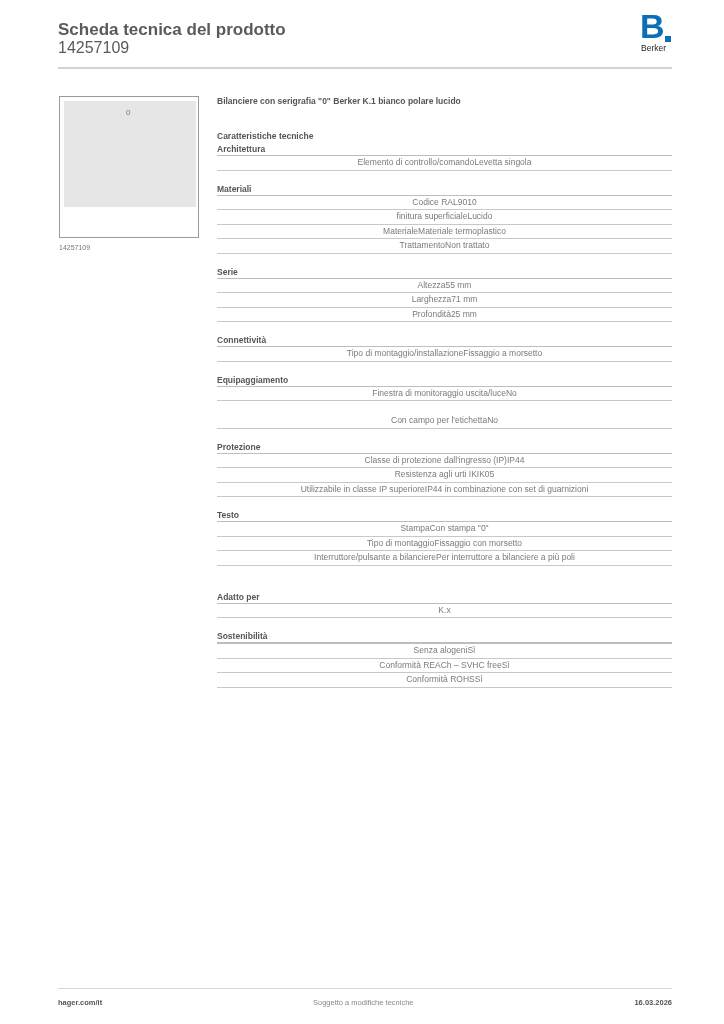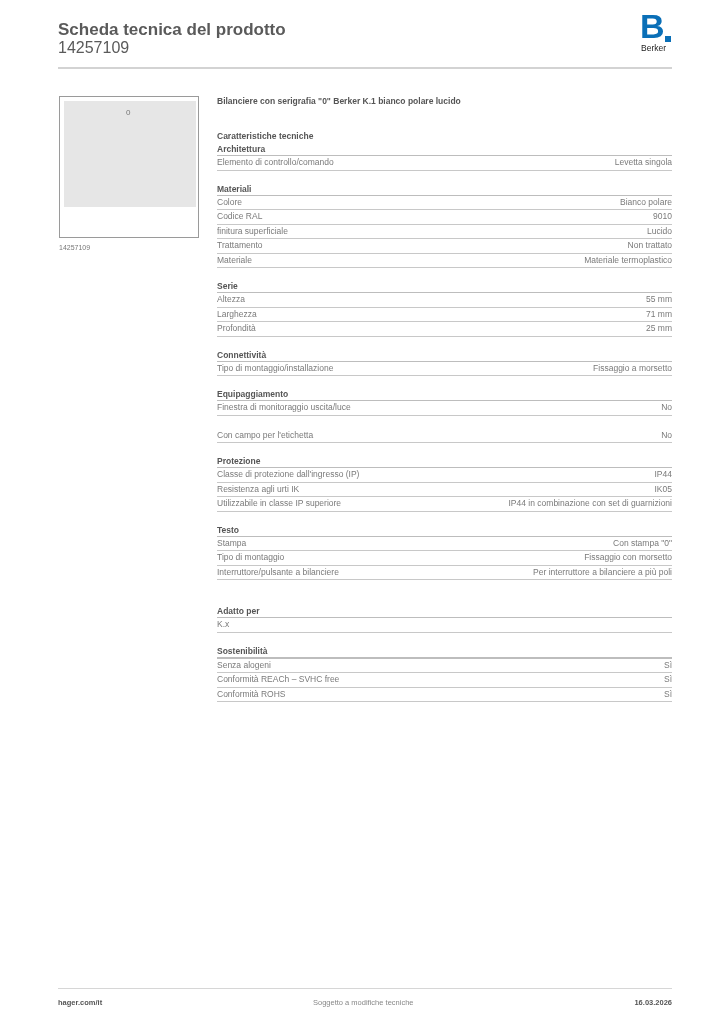--- a/index.html
+++ b/index.html
@@ -14,21 +14,21 @@
   .logo-text { position: absolute; left: 1px; top: 28px; font-size: 8.5px; font-weight: normal; color: #222; }
   .img-box { position: absolute; left: 59px; top: 96px; width: 140px; height: 142px; border: 1px solid #9a9a9a; box-sizing: border-box; background: #fff; }
   .img-rocker { position: absolute; left: 4px; top: 4px; width: 132px; height: 106px; background: #e6e6e6; }
   .img-mark { position: absolute; left: 62px; top: 7px; font-size: 8px; color: #777; }
   .img-caption { position: absolute; left: 59px; top: 244px; font-size: 7px; color: #777; }
   .content { position: absolute; left: 217px; top: 96px; width: 455px; }
   .product-title { font-size: 8.5px; font-weight: bold; color: #555; height: 14px; line-height: 10px; }
   .tech-title { font-size: 8.5px; font-weight: bold; color: #555; margin-top: 21px; height: 12px; }
   .section { margin-top: 13px; }
   .section-head { font-size: 8.5px; font-weight: bold; color: #555; height: 11px; line-height: 10px; border-bottom: 1px solid #bdbdbd; }
-  .row { display: flex; justify-content: space-between; font-size: 8.5px; color: #7a7a7a; height: 13.5px; line-height: 13px; border-bottom: 1px solid #c8c8c8; }
+  .row { display: flex; justify-content: center; font-size: 8.5px; color: #7a7a7a; height: 13.5px; line-height: 13px; border-bottom: 1px solid #c8c8c8; }
   .row span { white-space: nowrap; }
   .footer-rule { position: absolute; left: 58px; top: 988px; width: 614px; height: 1px; background: #d6d6d6; }
   .footer-left { position: absolute; left: 58px; top: 998px; font-size: 7.5px; font-weight: bold; color: #555; }
   .footer-mid { position: absolute; left: 313px; top: 998px; font-size: 7.5px; color: #888; }
   .footer-right { position: absolute; right: 52px; top: 998px; font-size: 7.5px; font-weight: bold; color: #555; }
 </style>
 </head>
 <body>
 
 <div class="header-title">Scheda tecnica del prodotto</div>
@@ -57,38 +57,34 @@
     <div class="section-head">Architettura</div>
     <div class="row">
         <span>Elemento di controllo/comando</span>
         <span>Levetta singola</span>
       </div>
   </div>
 
   <div class="section">
     <div class="section-head">Materiali</div>
     <div class="row">
-        <span>Colore</span>
-        <span>Bianco polare</span>
-      </div>
-    <div class="row">
         <span>Codice RAL</span>
         <span>9010</span>
       </div>
     <div class="row">
         <span>finitura superficiale</span>
         <span>Lucido</span>
       </div>
     <div class="row">
+        <span>Materiale</span>
+        <span>Materiale termoplastico</span>
+      </div>
+    <div class="row">
         <span>Trattamento</span>
         <span>Non trattato</span>
-      </div>
-    <div class="row">
-        <span>Materiale</span>
-        <span>Materiale termoplastico</span>
       </div>
   </div>
 
   <div class="section">
     <div class="section-head">Serie</div>
     <div class="row">
         <span>Altezza</span>
         <span>55 mm</span>
       </div>
     <div class="row">

